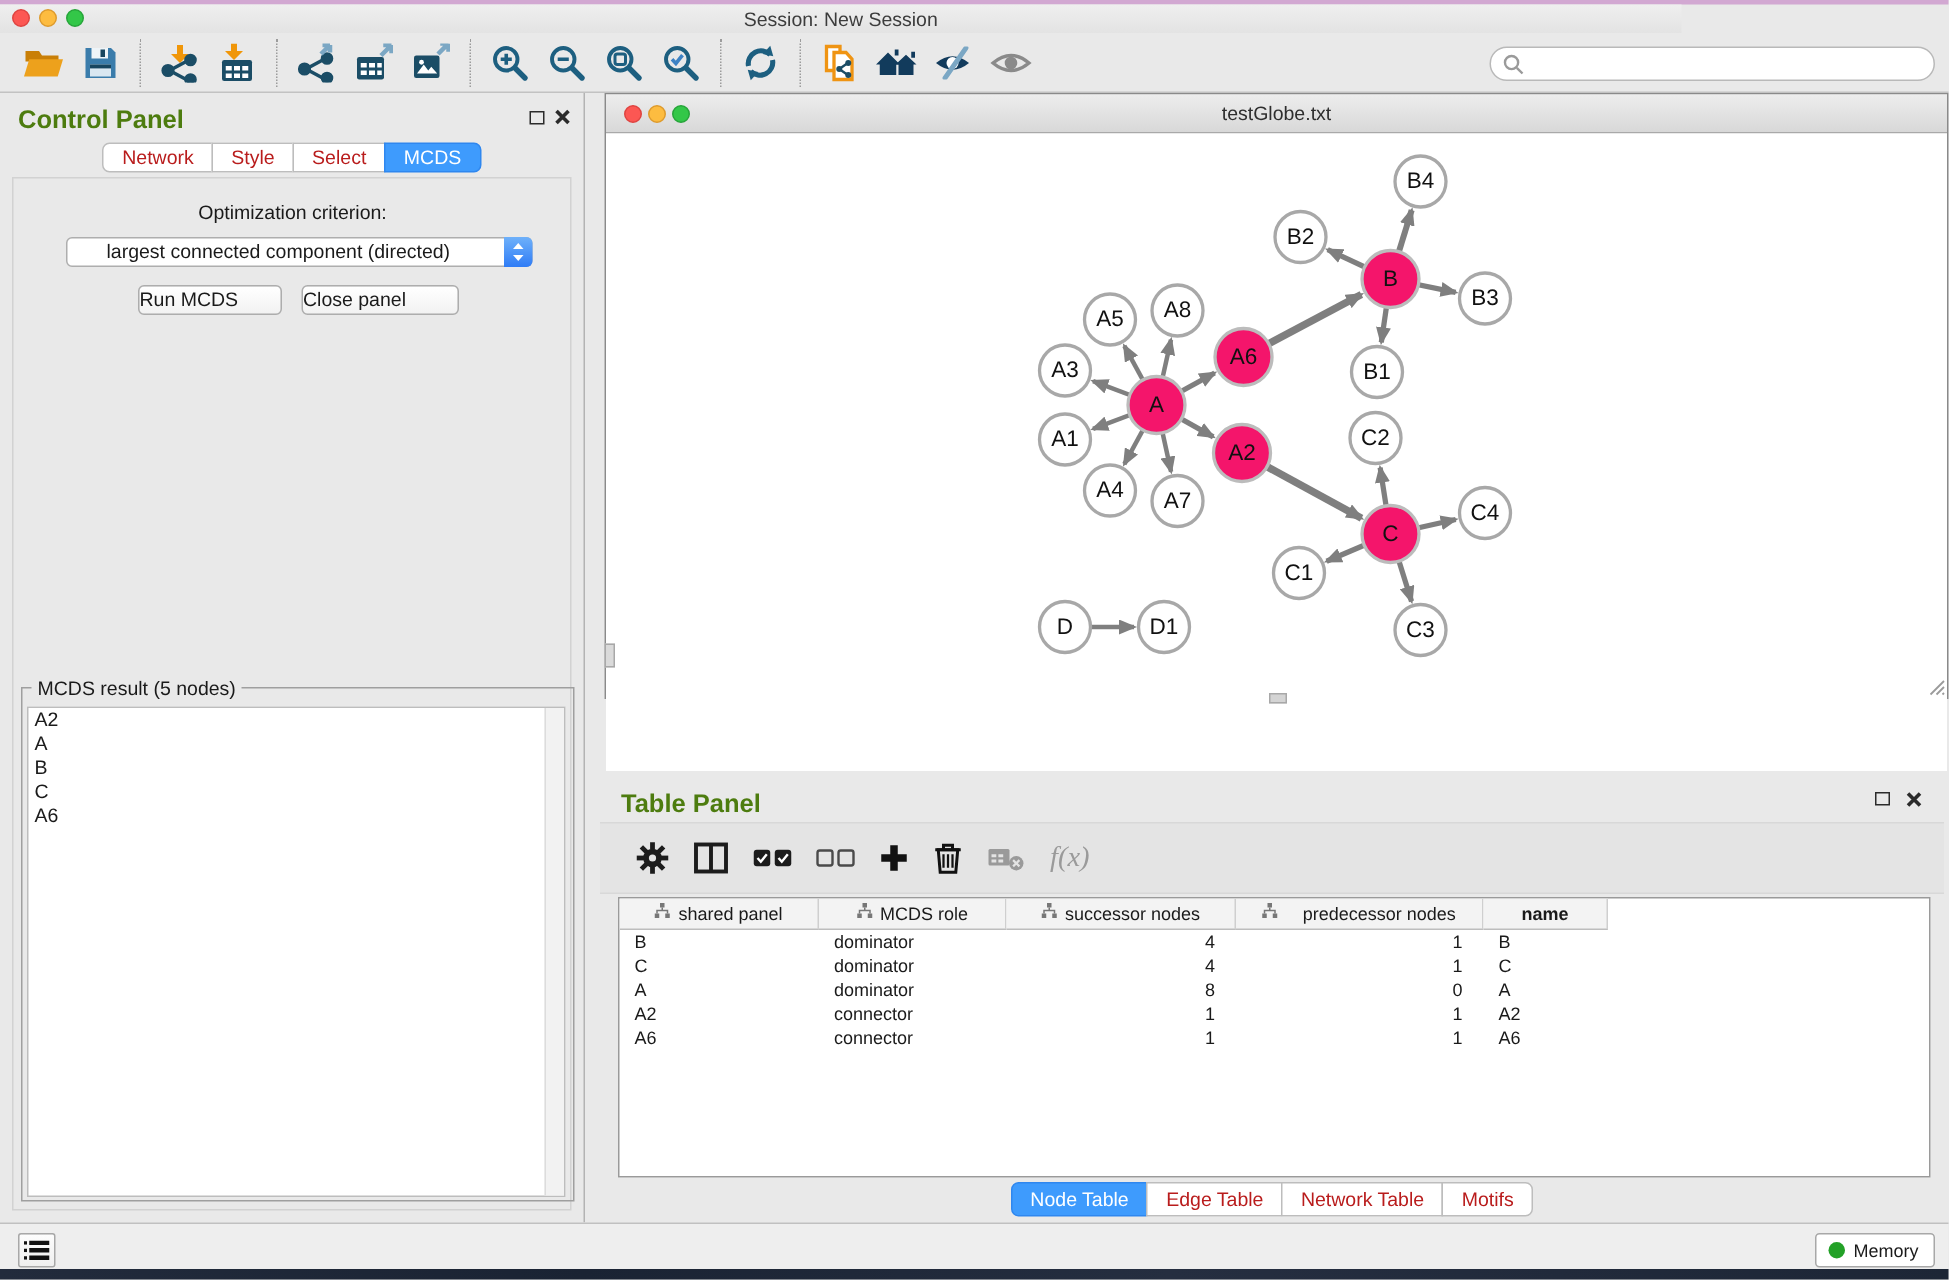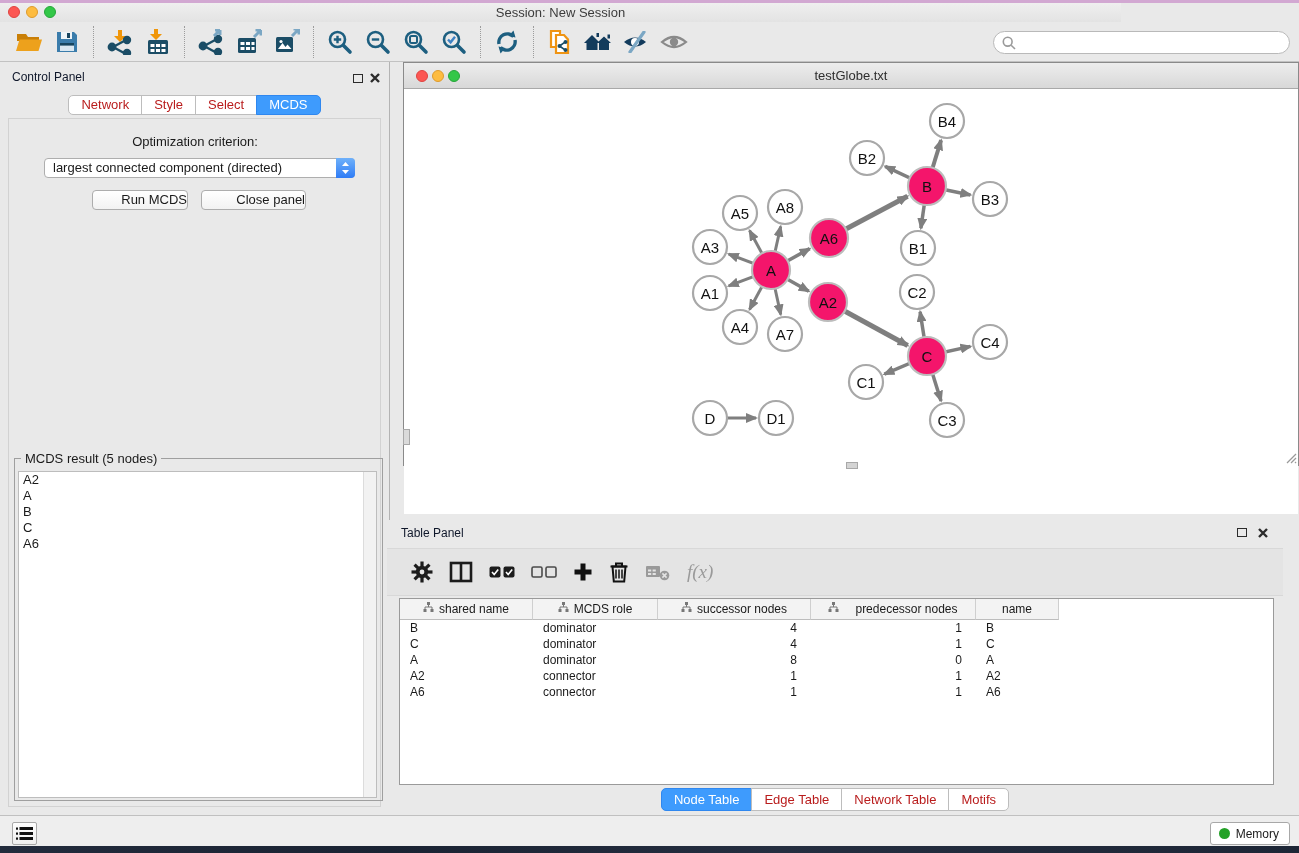--- a/index.html
+++ b/index.html
@@ -23,37 +23,37 @@
   #toolbar { left:0; top:22px; width:1299px; height:40px; background:#e9e9e9;
              border-bottom:1px solid #c2c2c2; display:flex; align-items:center; padding-left:10px; }
   .tbicon { width:38px; height:32px; display:flex; align-items:center; justify-content:center; cursor:default; }
   .tbsep { width:1px; height:32px; border-left:1px dotted #9c9c9c; margin:0 7px; }
   #search-box { position:absolute; right:9px; top:9px; width:297px; height:23px; background:#fff;
                 border:1px solid #b9b9b9; border-radius:12px; display:flex; align-items:center; padding-left:8px; }
   #search-box input { border:none; outline:none; flex:1; font-size:13px; background:transparent; margin-left:5px; font-family:"Liberation Sans",sans-serif;}
 
   
   #cpanel { left:0; top:62px; width:390px; height:753px; background:#e9e9e9; border-right:1px solid #b3b3b3; }
-  .panel-title { position:absolute; left:12px; top:8px; font-size:12px; color:#0f172a; }
+  .panel-title { position:absolute; left:12px; top:8px; font-size:17px; color:#4d7c0f;font-weight:bold; }
   .float-ic { position:absolute; width:10px; height:9px; border:1.6px solid #2b2b2b; top:12px; }
   .close-ic { position:absolute; top:10px; width:12px; height:12px; }
   .tabrow { position:absolute; left:0; width:100%; display:flex; justify-content:center; }
   .ptab { padding:0 12px; height:20px; line-height:18px; font-size:13px; background:#fff; color:#b91c1c;
           border:1px solid #bdbdbd; margin-left:-1px; cursor:default; }
   .ptab:first-child { border-radius:5px 0 0 5px; margin-left:0; }
   .ptab:last-child  { border-radius:0 5px 5px 0; }
   .ptab.active { background:#3e9bfd; border-color:#2f87ef; color:#fff; }
   #cp-content { position:absolute; left:8px; top:56px; width:373px; height:689px; border:1px solid #d2d2d2; }
   #opt-label { position:absolute; left:0; top:72px; width:390px; text-align:center; font-size:13px; }
   #combo { position:absolute; left:44px; top:96px; width:311px; height:20px; background:#fff;
-           border:1px solid #aeaeae; border-radius:4px; font-size:13px; line-height:18px; padding-left:8px; }
+           border:1px solid #aeaeae; border-radius:4px; font-size:13px; line-height:18px; padding-left:26px; }
   #combo-stepper { position:absolute; right:-1px; top:-1px; width:19px; height:20px; border-radius:0 4px 4px 0;
            background:linear-gradient(#6fb1fa,#2f7cf6); display:flex; align-items:center; justify-content:center; }
   .btn { position:absolute; height:20px; background:linear-gradient(#ffffff,#f2f2f2); border:1px solid #adadad;
-         border-radius:4px; font-size:13px; text-align:right; line-height:18px; cursor:default; }
+         border-radius:4px; font-size:13px; text-align:left; line-height:18px; cursor:default; }
   #run-btn { left:92px; top:128px; width:96px; }
   #closep-btn { left:201px; top:128px; width:105px; }
   #mcds-fieldset { position:absolute; left:14px; top:396px; width:369px; height:343px; border:1px solid #9f9f9f; }
   #mcds-legend { position:absolute; left:6px; top:-8px; background:#e9e9e9; padding:0 4px; font-size:13px; }
   #mcds-listbox { position:absolute; left:3px; top:12px; width:359px; height:327px; background:#fff; border:1px solid #bdbdbd; }
   #mcds-scroll { position:absolute; right:0; top:0; width:13px; height:100%; background:#f2f2f2; border-left:1px solid #dcdcdc; }
   .mcds-item { font-size:13px; line-height:16px; padding-left:4px; }
 
   
   #netwin { left:403px; top:62px; width:896px; height:404px; background:#fff; border:1px solid #8a8a8a; }
@@ -63,21 +63,21 @@
   #net-titlebar .t1{ left:12px; background:#fc5753; border:1px solid #df4441;}
   #net-titlebar .t2{ left:28px; background:#fdbc40; border:1px solid #de9b2d;}
   #net-titlebar .t3{ left:44px; background:#33c748; border:1px solid #27a53a;}
   #net-title { width:100%; text-align:center; font-size:13px; color:#2e2e2e; line-height:25px; }
   #net-canvas { position:absolute; left:0; top:26px; width:894px; height:425px; background:#fff; }
   #left-grip { position:absolute; left:-1px; top:366px; width:7px; height:16px; background:#dadada; border:1px solid #a8a8a8; }
   #bottom-grip { position:absolute; left:442px; bottom:-4px; width:12px; height:7px; background:#d4d4d4; border:1px solid #a8a8a8; }
   #resize-grip { position:absolute; right:1px; bottom:1px; }
 
   
-  #tpanel { left:387px; top:520px; width:896px; height:295px; background:#e9e9e9; }
+  #tpanel { left:400px; top:520px; width:896px; height:295px; background:#e9e9e9; }
   #ttoolbar { position:absolute; left:0; top:28px; width:100%; height:48px; background:#e4e4e4;
               border-top:1px solid #d8d8d8; border-bottom:1px solid #d8d8d8;
               display:flex; align-items:center; padding-left:24px; }
   .ttic { height:30px; display:flex; align-items:center; justify-content:center; margin-right:16px; cursor:default; }
   #fx-label { font-family:"Liberation Serif", serif; font-style:italic; font-size:19px; color:#9a9a9a; }
   #ntable { position:absolute; left:12px; top:78px; width:875px; height:187px; background:#fff; border:1px solid #9a9a9a; overflow:hidden; }
   #ntable-head { display:flex; height:21px; }
   .th { background:#f3f3f3; border-right:1px solid #cfcfcf; border-bottom:1px solid #bdbdbd; font-size:12px;
         display:flex; align-items:center; justify-content:center; gap:5px; color:#1a1a1a; }
   .trow { display:flex; height:16px; }
@@ -483,21 +483,21 @@
     <div id="ntable-head">
         <div class="th" style="width: 133px;">
           <span><svg width="11" height="11" viewBox="0 0 11 11">
               <g fill="#777">
                 <rect x="4" y="0" width="3" height="3"></rect>
                 <rect x="0.5" y="7" width="3" height="3"></rect>
                 <rect x="7.5" y="7" width="3" height="3"></rect>
               </g>
               <path d="M5.5 3v2 M2 7V5h7v2" stroke="#777" fill="none" stroke-width="1"></path>
             </svg></span>
-          <span>shared name</span>
+          <span>shared panel</span>
         </div>
         <div class="th" style="width: 125px;">
           <span><svg width="11" height="11" viewBox="0 0 11 11">
               <g fill="#777">
                 <rect x="4" y="0" width="3" height="3"></rect>
                 <rect x="0.5" y="7" width="3" height="3"></rect>
                 <rect x="7.5" y="7" width="3" height="3"></rect>
               </g>
               <path d="M5.5 3v2 M2 7V5h7v2" stroke="#777" fill="none" stroke-width="1"></path>
             </svg></span>
@@ -518,21 +518,21 @@
           <span><svg width="11" height="11" viewBox="0 0 11 11">
               <g fill="#777">
                 <rect x="4" y="0" width="3" height="3"></rect>
                 <rect x="0.5" y="7" width="3" height="3"></rect>
                 <rect x="7.5" y="7" width="3" height="3"></rect>
               </g>
               <path d="M5.5 3v2 M2 7V5h7v2" stroke="#777" fill="none" stroke-width="1"></path>
             </svg></span>
           <span>predecessor nodes</span>
         </div>
-        <div class="th" style="width: 83px;">
+        <div class="th" style="width: 83px; font-weight: bold;">
           <span>name</span>
         </div>
       </div>
     <div id="ntable-body">
         <div class="trow">
           <div class="td left" style="width: 133px;">B</div>
           <div class="td left" style="width: 125px;">dominator</div>
           <div class="td right" style="width: 153px;">4</div>
           <div class="td right" style="width: 165px;">1</div>
           <div class="td left" style="width: 83px;">B</div>

